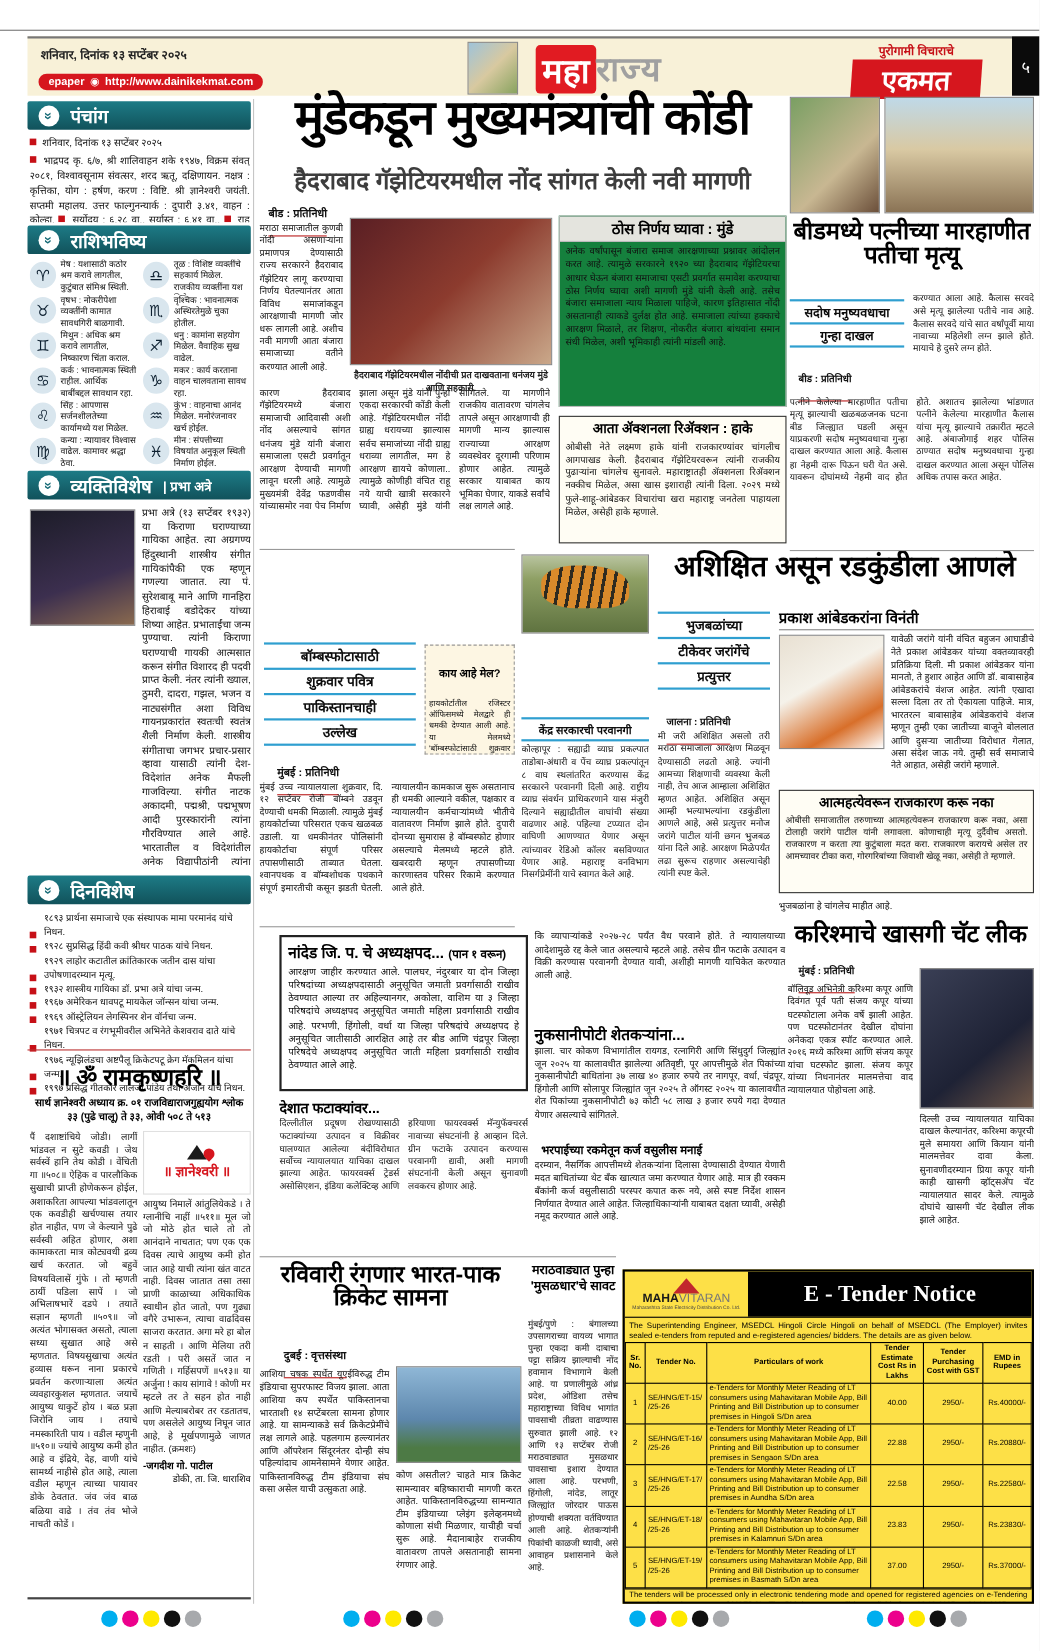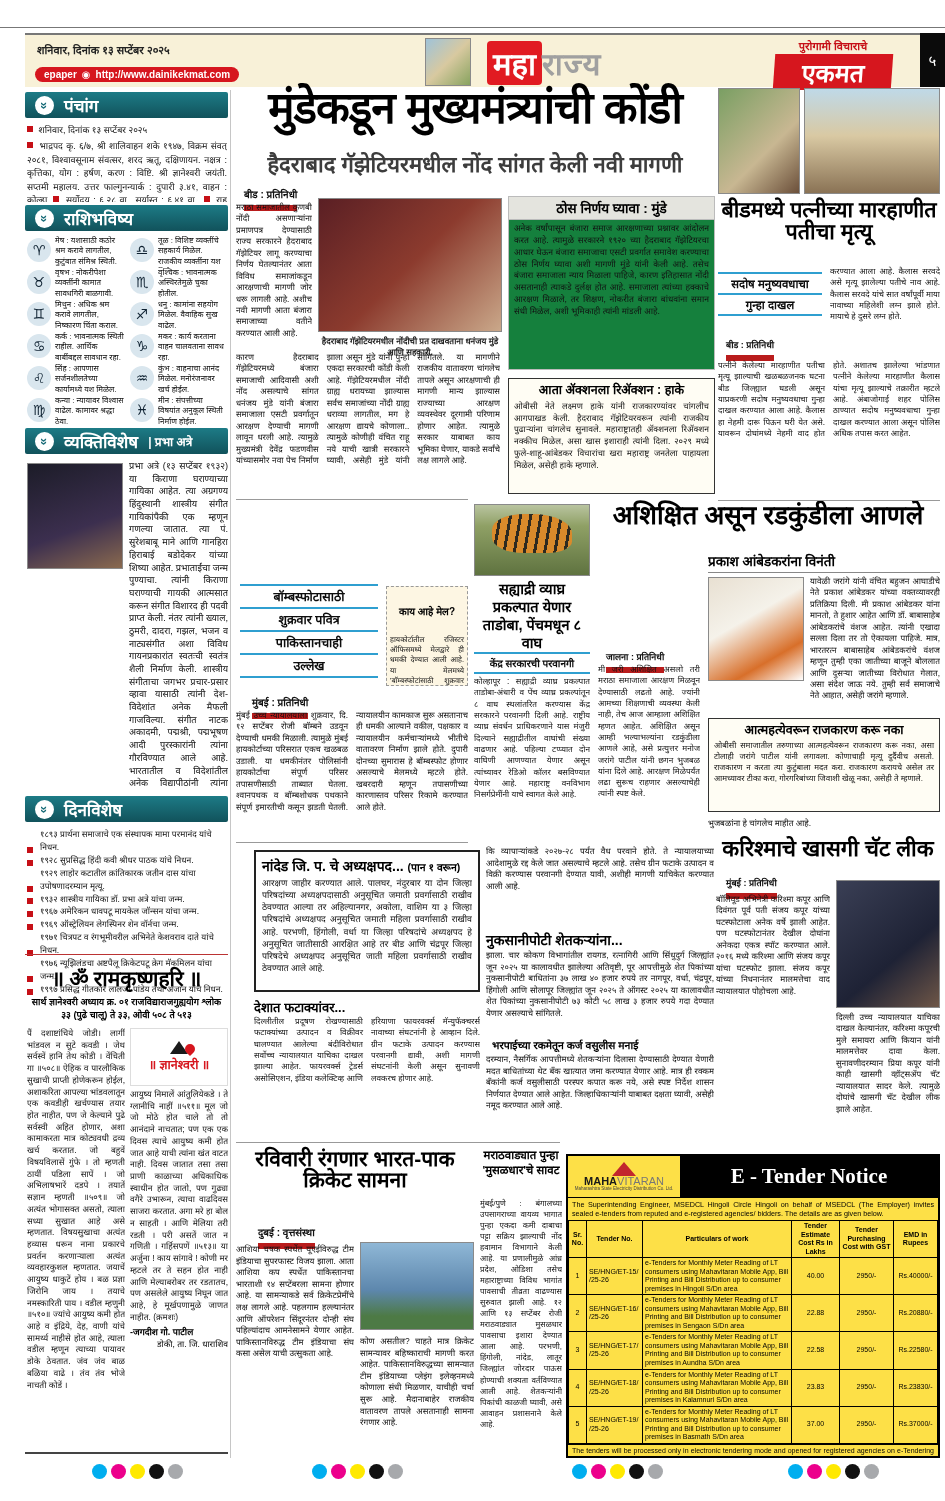--- a/index.html
+++ b/index.html
@@ -6,21 +6,21 @@
   body { background:#e8e8e8; font-family:"Liberation Sans","DejaVu Sans",sans-serif; }
   #page { position:relative; width:945px; height:1501px; background:#ffffff; margin:0 auto; overflow:hidden; }
   .abs { position:absolute; }
   .rule-h { position:absolute; background:#999; height:1px; }
   .rule-v { position:absolute; background:#c6c6c6; width:1px; }
 
   
   .hdr-band { left:25px; top:33px; width:895px; height:54px; background:#f8f1d8; border-top:2px solid #777; }
   .hdr-date { position:absolute; left:12px; top:7px; font-size:11px; font-weight:bold; color:#222; }
   .epaper-pill { position:absolute; left:10px; bottom:5px; background:#d6161e; color:#fff; font-size:10px; font-weight:bold; padding:2px 9px; border-radius:9px; display:flex; gap:5px; align-items:center; }
-  .masthead { position:absolute; left:462px; top:6px; display:flex; align-items:center; }
+  .masthead { position:absolute; left:462px; top:6px; display:flex; }
   .mh-bold { background:#e11b22; color:#fff; font-size:31px; font-weight:bold; padding:1px 6px; border-radius:4px; }
   .mh-light { color:#a0a0a0; font-size:31px; font-weight:bold; letter-spacing:1px; }
   .brand-box { position:absolute; right:28px; top:3px; width:118px; text-align:center; }
   .brand-tag { color:#c61017; font-size:11px; font-weight:bold; }
   .brand-name { background:#d6161e; color:#fff; font-size:25px; font-weight:bold; transform:skewX(-4deg); padding:1px 4px; margin-top:1px; }
   .pageno-strip { left:920px; top:33px; width:25px; height:54px; background:#0b0b0b; color:#fff; font-size:15px; display:flex; align-items:center; justify-content:center; }
 
   
   .sec-bar { background:linear-gradient(#1d7b86,#11525b); color:#fff; font-weight:bold; font-size:17px; display:flex; align-items:center; gap:10px; padding:0 10px; height:26px; border-radius:2px; }
   .sec-bar .chev { background:#fff; color:#176b77; width:19px; height:19px; border-radius:50%; font-size:13px; font-weight:900; display:flex; align-items:center; justify-content:center; }
@@ -29,21 +29,21 @@
 
   .sq { display:inline-block; width:6px; height:6px; background:#c61017; margin:0 3px 1px 0; }
   .pn-tx { font-size:9px; line-height:1.5; color:#111; text-align:justify; }
 
   .z-grid { display:grid; grid-template-columns:1fr 1fr; grid-auto-rows:32px; column-gap:6px; }
   .z-cell { display:flex; gap:4px; align-items:flex-start; overflow:hidden; }
   .z-ic { flex:0 0 24px; height:24px; border-radius:50%; background:#d9e6ee; color:#0d2030; font-size:14px; display:flex; align-items:center; justify-content:center; margin-top:2px; }
   .z-tx { font-size:7.9px; line-height:1.3; color:#111; }
 
   .body-tx { font-size:8.3px; line-height:1.38; text-align:justify; color:#111; overflow:hidden; }
-  .byline { font-weight:bold; font-size:10px; color:#111; border-bottom:6px solid #b91c1c; display:inline-block; padding-bottom:4px; }
+  .byline { font-weight:bold; font-size:10px; color:#111; border-bottom:1px solid #b91c1c; display:inline-block; padding-bottom:14px; }
   .h-main { font-weight:bold; color:#000; text-align:center; line-height:1.02; letter-spacing:-1px; }
   .h-sub { font-weight:bold; color:#3d3d3d; text-align:center; }
   .deck { border-top:2px solid #2f9fd0; }
   .deck div { border-bottom:2px solid #2f9fd0; font-weight:bold; text-align:center; padding:2px 0; color:#0d0d0d; }
   .photo { border:1px solid #8a8a8a; }
   .caption { font-size:8.4px; font-weight:bold; text-align:center; color:#222; }
 
   .graybox { background:#15803d; border:1px solid #bbb; }
   .graybox .gb-h { background:#e4e4de; font-weight:bold; font-size:13.5px; text-align:center; padding:2px 0; border-bottom:1px solid #bbb; }
   .darkbox { border:1.5px solid #333; background:#fffdf4; }
@@ -289,27 +289,31 @@
   <div class="abs" style="left:386px;top:586px;width:82px;height:100px;background:#fdf6e3;border:1px dashed #999;overflow:hidden;">
     <div style="font-weight:bold;font-size:10px;text-align:center;padding:17px 0;">काय आहे मेल?</div>
     <div class="body-tx" style="font-size:7.4px;padding:0 3px;">हायकोर्टातील रजिस्टर ऑफिसमध्ये मेलद्वारे ही धमकी देण्यात आली आहे. या मेलमध्ये 'बॉम्बस्फोटांसाठी शुक्रवार पवित्र, त्यासाठी पाकिस्तान-चा उल्लेख' असे म्हटले आहे. दुपारी २ वाजेपर्यंत खाली करा असेही म्हटले.</div>
   </div>
   <div class="abs" style="left:252px;top:692px;"><span class="byline">मुंबई : प्रतिनिधी</span></div>
   <div class="abs body-tx" style="left:236px;top:710px;width:232px;height:126px;column-count:2;column-gap:8px;">मुंबई उच्च न्यायालयाला शुक्रवार, दि. १२ सप्टेंबर रोजी बॉम्बने उडवून देण्याची धमकी मिळाली. त्यामुळे मुंबई हायकोर्टाच्या परिसरात एकच खळबळ उडाली. या धमकीनंतर पोलिसांनी हायकोर्टाचा संपूर्ण परिसर तपासणीसाठी ताब्यात घेतला. श्वानपथक व बॉम्बशोधक पथकाने संपूर्ण इमारतीची कसून झडती घेतली. न्यायालयीन कामकाज सुरू असतानाच ही धमकी आल्याने वकील, पक्षकार व न्यायालयीन कर्मचाऱ्यांमध्ये भीतीचे वातावरण निर्माण झाले होते. दुपारी दोनच्या सुमारास हे बॉम्बस्फोट होणार असल्याचे मेलमध्ये म्हटले होते. खबरदारी म्हणून तपासणीच्या कारणास्तव परिसर रिकामे करण्यात आले होते.</div>
 
   <div class="abs photo" style="left:474px;top:504px;width:116px;height:72px;background:linear-gradient(180deg,#b9c4a0 0%,#8fa065 30%,#5f7340 100%);">
     <div style="width:70%;height:55%;margin:8% auto 0;background:repeating-linear-gradient(100deg,#d98a2b 0 7px,#2e2a20 7px 10px);border-radius:40% 50% 30% 40%;"></div>
   </div>
-  <div class="abs h-main" style="left:474px;top:580px;width:116px;font-size:14.5px;letter-spacing:0;line-height:1.25;">सह्याद्री व्याघ्र प्रकल्पात येणार ताडोबा, पेंचमधून ८ वाघ</div>
   <div class="abs deck" style="left:474px;top:652px;width:116px;font-size:10px;">
     <div>केंद्र सरकारची परवानगी</div>
   </div>
   <div class="abs body-tx" style="left:474px;top:676px;width:116px;height:160px;font-size:8.2px;">कोल्हापूर : सह्याद्री व्याघ्र प्रकल्पात ताडोबा-अंधारी व पेंच व्याघ्र प्रकल्पांतून ८ वाघ स्थलांतरित करण्यास केंद्र सरकारने परवानगी दिली आहे. राष्ट्रीय व्याघ्र संवर्धन प्राधिकरणाने यास मंजुरी दिल्याने सह्याद्रीतील वाघांची संख्या वाढणार आहे. पहिल्या टप्प्यात दोन वाघिणी आणण्यात येणार असून त्यांच्यावर रेडिओ कॉलर बसविण्यात येणार आहे. महाराष्ट्र वनविभाग निसर्गप्रेमींनी याचे स्वागत केले आहे.</div>
 
   <div class="abs h-main" style="left:596px;top:502px;width:344px;font-size:26px;letter-spacing:0;">अशिक्षित असून रडकुंडीला आणले</div>
+  <div class="abs deck" style="left:598px;top:556px;width:102px;font-size:12px;">
+    <div>भुजबळांच्या</div>
+    <div>टीकेवर जरांगेंचे</div>
+    <div>प्रत्युत्तर</div>
+  </div>
   <div class="abs" style="left:606px;top:646px;"><span class="byline" style="font-size:9px;">जालना : प्रतिनिधी</span></div>
   <div class="abs body-tx" style="left:598px;top:664px;width:102px;height:172px;font-size:8.2px;">मी जरी अशिक्षित असलो तरी मराठा समाजाला आरक्षण मिळवून देण्यासाठी लढतो आहे. ज्यांनी आमच्या शिक्षणाची व्यवस्था केली नाही, तेच आज आम्हाला अशिक्षित म्हणत आहेत. अशिक्षित असून आम्ही भल्याभल्यांना रडकुंडीला आणले आहे, असे प्रत्युत्तर मनोज जरांगे पाटील यांनी छगन भुजबळ यांना दिले आहे. आरक्षण मिळेपर्यंत लढा सुरूच राहणार असल्याचेही त्यांनी स्पष्ट केले.</div>
 
   <div class="abs" style="left:708px;top:552px;width:232px;height:162px;overflow:hidden;">
     <div style="font-weight:bold;font-size:13.5px;border-bottom:1px solid #888;padding-bottom:2px;">प्रकाश आंबेडकरांना विनंती</div>
     <div class="photo" style="float:left;width:96px;height:104px;margin:4px 6px 2px 0;background:linear-gradient(150deg,#e8e0d2,#f5f2ea 40%,#d86f2a 75%,#fff);"></div>
     <div class="body-tx" style="font-size:8.3px;padding-top:3px;">यावेळी जरांगे यांनी वंचित बहुजन आघाडीचे नेते प्रकाश आंबेडकर यांच्या वक्तव्यावरही प्रतिक्रिया दिली. मी प्रकाश आंबेडकर यांना मानतो, ते हुशार आहेत आणि डॉ. बाबासाहेब आंबेडकरांचे वंशज आहेत. त्यांनी एखादा सल्ला दिला तर तो ऐकायला पाहिजे. मात्र, भारतरत्न बाबासाहेब आंबेडकरांचे वंशज म्हणून तुम्ही एका जातीच्या बाजूने बोललात आणि दुसऱ्या जातीच्या विरोधात गेलात, असा संदेश जाऊ नये. तुम्ही सर्व समाजाचे नेते आहात, असेही जरांगे म्हणाले.</div>
   </div>
   <div class="abs darkbox" style="left:708px;top:718px;width:232px;height:94px;overflow:hidden;">
     <div class="db-h">आत्महत्येवरून राजकारण करू नका</div>

